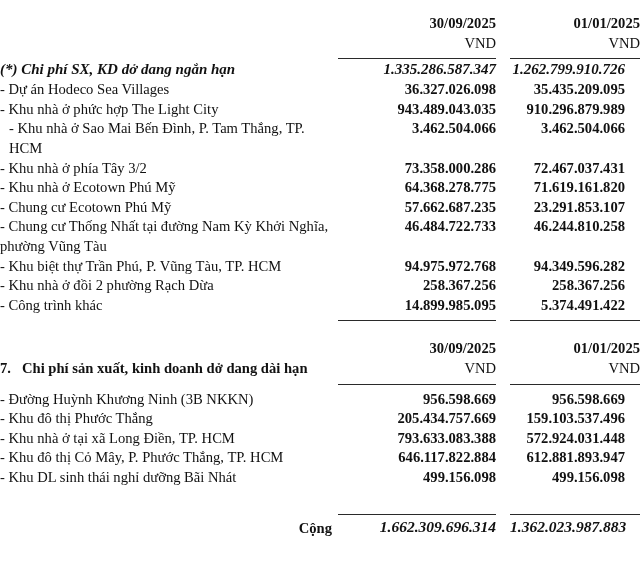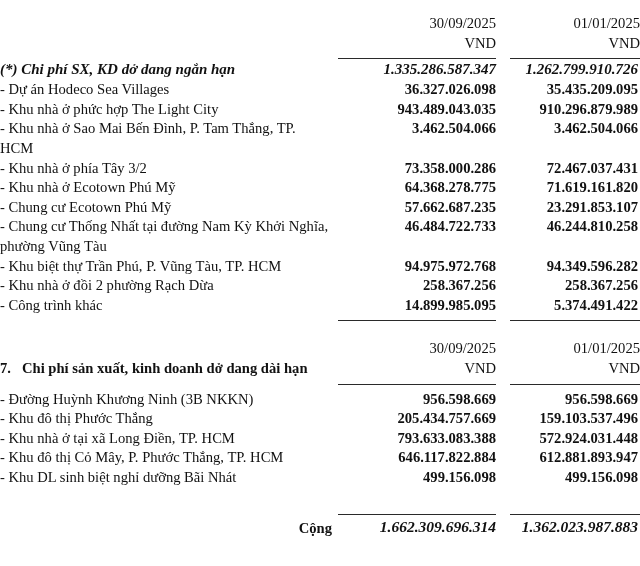--- a/index.html
+++ b/index.html
@@ -45,28 +45,28 @@
     padding-right: 4px;
     text-align: left;
   }
   .num {
     text-align: right;
     padding-right: 2px;
     white-space: nowrap;
     font-variant-numeric: lining-nums;
     font-weight: bold;
   }
-  .num.col2 { padding-right: 2px; }
+  .num.col2 { padding-right: 15px; }
 
   .bold { font-weight: bold; font-style: italic; }
 
   
   .hdr-date {
     text-align: right;
-    font-weight: normal;
+    font-weight: bold;
     font-size: 14.2px;
     line-height: 18px;
     padding-right: 2px;
   }
   .hdr-cur {
     text-align: right;
     font-size: 14.2px;
     line-height: 18px;
     padding-right: 2px;
   }
@@ -168,21 +168,21 @@
 
       <tr>
         <td class="label">- Khu nhà ở phức hợp The Light City</td>
         <td></td>
         <td class="num">943.489.043.035</td>
         <td></td>
         <td class="num col2">910.296.879.989</td>
       </tr>
 
       <tr>
-        <td class="label wrap2" style="vertical-align:top;">- Khu nhà ở Sao Mai Bến Đình, P. Tam Thắng, TP. HCM</td>
+        <td class="label wrap2" style="vertical-align:top;padding-left:9px;">- Khu nhà ở Sao Mai Bến Đình, P. Tam Thắng, TP. HCM</td>
         <td></td>
         <td class="num" style="vertical-align:top;">3.462.504.066</td>
         <td></td>
         <td class="num col2" style="vertical-align:top;">3.462.504.066</td>
       </tr>
 
       <tr>
         <td class="label">- Khu nhà ở phía Tây 3/2</td>
         <td></td>
         <td class="num">73.358.000.286</td>
@@ -322,21 +322,21 @@
 
       <tr>
         <td class="label">- Khu đô thị Cỏ Mây, P. Phước Thắng, TP. HCM</td>
         <td></td>
         <td class="num">646.117.822.884</td>
         <td></td>
         <td class="num col2">612.881.893.947</td>
       </tr>
 
       <tr>
-        <td class="label">- Khu DL sinh biệt nghỉ dưỡng Bãi Nhát</td>
+        <td class="label">- Khu DL sinh thái nghỉ dưỡng Bãi Nhát</td>
         <td></td>
         <td class="num">499.156.098</td>
         <td></td>
         <td class="num col2">499.156.098</td>
       </tr>
 
       <tr>
           <td colspan="5" style="height:22px;"></td>
         </tr>
 

